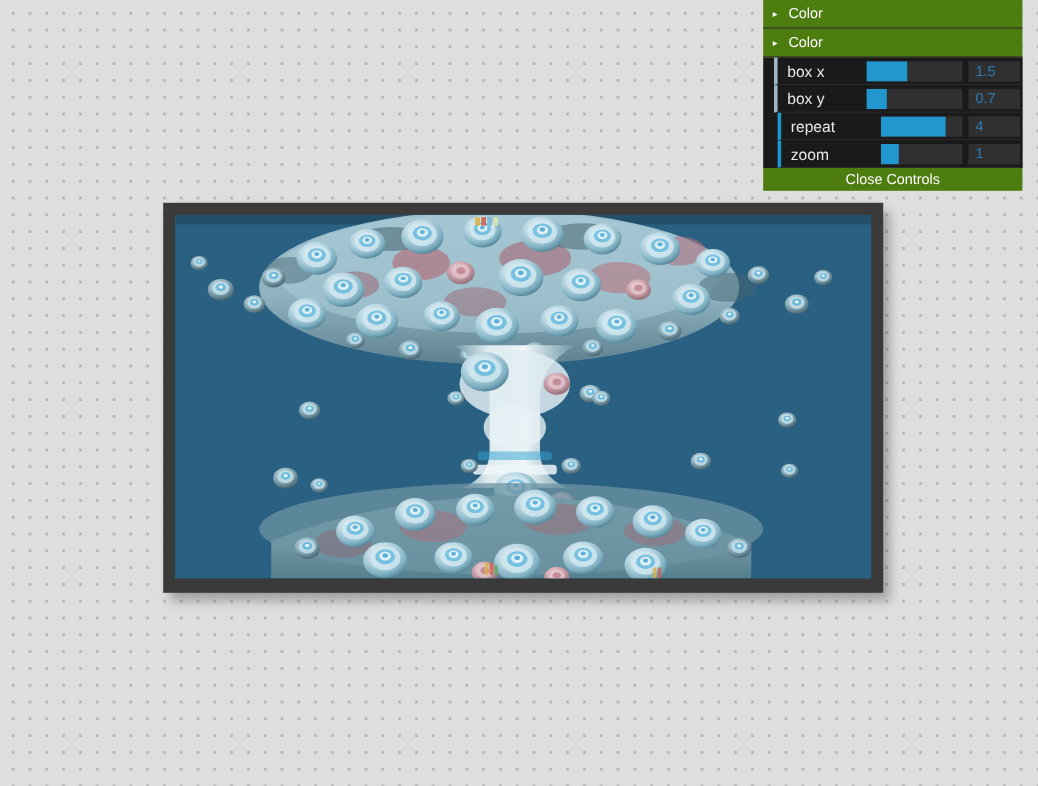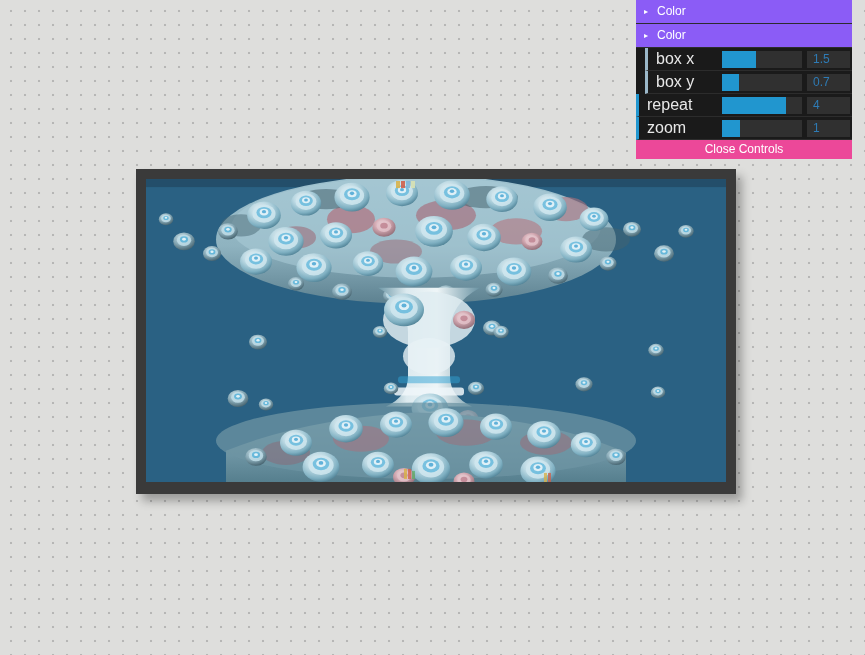--- a/index.html
+++ b/index.html
@@ -46,21 +46,21 @@
     left: 636px;
     top: 0;
     width: 216px;
     font-size: 11px;
     color: #eeeeee;
     z-index: 20;
   }
   .folder-header {
     height: 23px;
     line-height: 23px;
-    background: #8b5cf6;
+    background: #4d7c0f;
     color: #ffffff;
     font-size: 12px;
     padding-left: 8px;
     border-bottom: 1px solid #2c2c2c;
     cursor: pointer;
     position: relative;
     user-select: none;
   }
   .folder-header .tri {
     display: inline-block;
@@ -78,29 +78,29 @@
   .ctrl-row {
     display: flex;
     align-items: center;
     height: 23px;
     background: #1a1a1a;
     border-bottom: 1px solid #2c2c2c;
     box-sizing: border-box;
     position: relative;
   }
   .ctrl-row.indent { margin-left: 9px; border-left: 3px solid #9bb8c9; }
-  .ctrl-row.outdent { margin-left: 0px; border-left: 3px solid #2196cf; }
+  .ctrl-row.outdent { margin-left: 12px; border-left: 3px solid #2196cf; }
 
   .ctrl-label {
     flex: 0 0 auto;
     width: 74px;
     padding-left: 8px;
     box-sizing: border-box;
     color: #e8e8e8;
-    font-size: 16px;
+    font-size: 13px;
     white-space: nowrap;
     overflow: hidden;
   }
   .ctrl-row.outdent .ctrl-label { width: 83px; }
 
   .slider-track {
     position: relative;
     height: 17px;
     background: #303030;
     flex: 1 1 auto;
@@ -126,21 +126,21 @@
     margin-right: 2px;
     overflow: hidden;
     white-space: nowrap;
     cursor: text;
   }
   .ctrl-row.outdent .value-box { color: #2e7bb5; }
 
   #close-controls {
     height: 19px;
     line-height: 19px;
-    background: #ec4899;
+    background: #4d7c0f;
     color: #ffffff;
     text-align: center;
     font-size: 12px;
     cursor: pointer;
     user-select: none;
   }
 </style>
 </head>
 <body>
 

